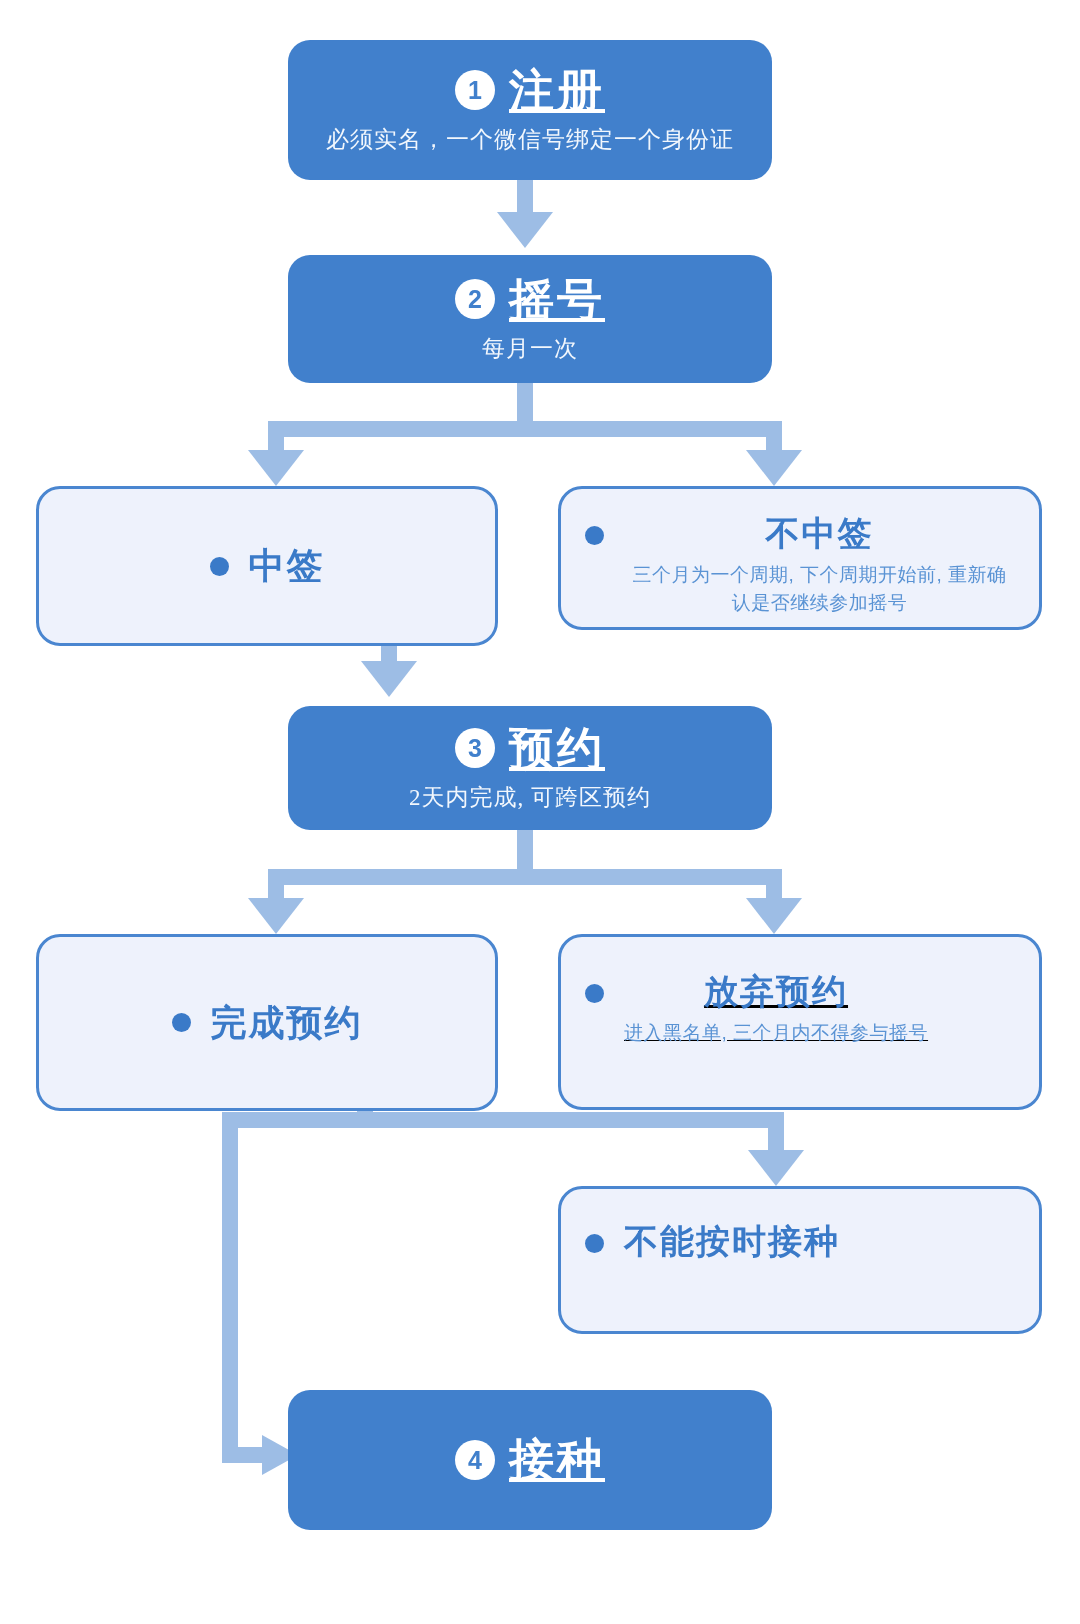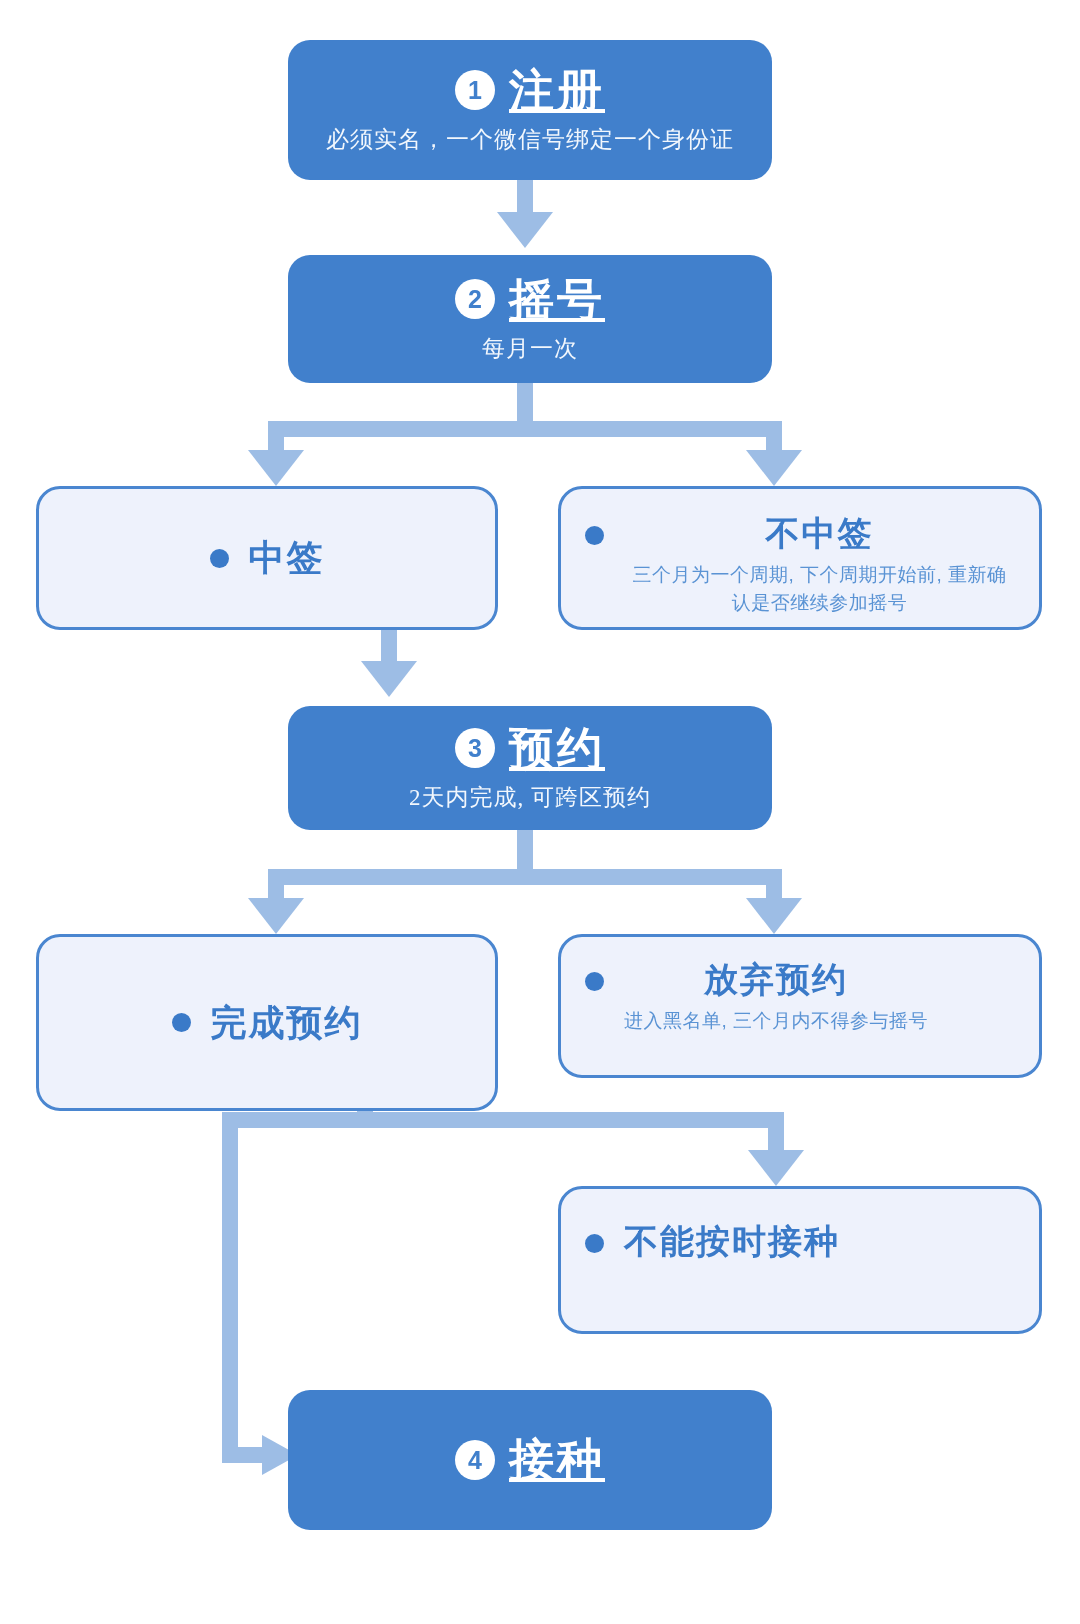--- a/index.html
+++ b/index.html
@@ -143,21 +143,21 @@
   </div>
 
   <div class="step" style="left:288px;top:255px;width:484px;height:128px;">
     <div class="head">
       <span class="badge">2</span>
       <span class="title">摇号</span>
     </div>
     <div class="sub">每月一次</div>
   </div>
 
-  <div class="outcome centered" style="left:36px;top:486px;width:462px;height:144px;">
+  <div class="outcome centered" style="left:36px;top:486px;width:462px;height:160px;">
     <span class="dot"></span>
     <span class="o-title">中签</span>
   </div>
 
   <div class="outcome" style="left:558px;top:486px;width:484px;height:144px;padding:26px 24px;">
     <div class="row">
       <span class="dot" style="margin-top:11px;"></span>
       <div class="body">
         <div class="o-title">不中签</div>
         <div class="o-desc">三个月为一个周期, 下个周期开始前, 重新确认是否继续参加摇号</div>
@@ -171,21 +171,21 @@
       <span class="title">预约</span>
     </div>
     <div class="sub">2天内完成, 可跨区预约</div>
   </div>
 
   <div class="outcome centered" style="left:36px;top:934px;width:462px;height:177px;">
     <span class="dot"></span>
     <span class="o-title">完成预约</span>
   </div>
 
-  <div class="outcome" style="left:558px;top:934px;width:484px;height:144px;padding:24px 24px;">
+  <div class="outcome" style="left:558px;top:934px;width:484px;height:176px;padding:36px 24px;text-decoration:underline;">
     <div class="row">
       <span class="dot" style="margin-top:11px;"></span>
       <div class="body">
         <div class="o-title">放弃预约</div>
         <div class="o-desc">进入黑名单, 三个月内不得参与摇号</div>
       </div>
     </div>
   </div>
 
   <div class="outcome" style="left:558px;top:1186px;width:484px;height:148px;padding:34px 24px;">

